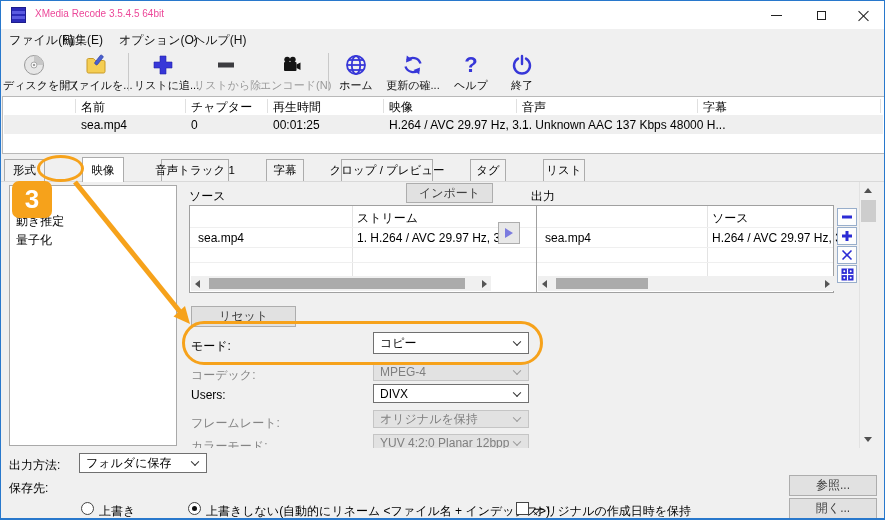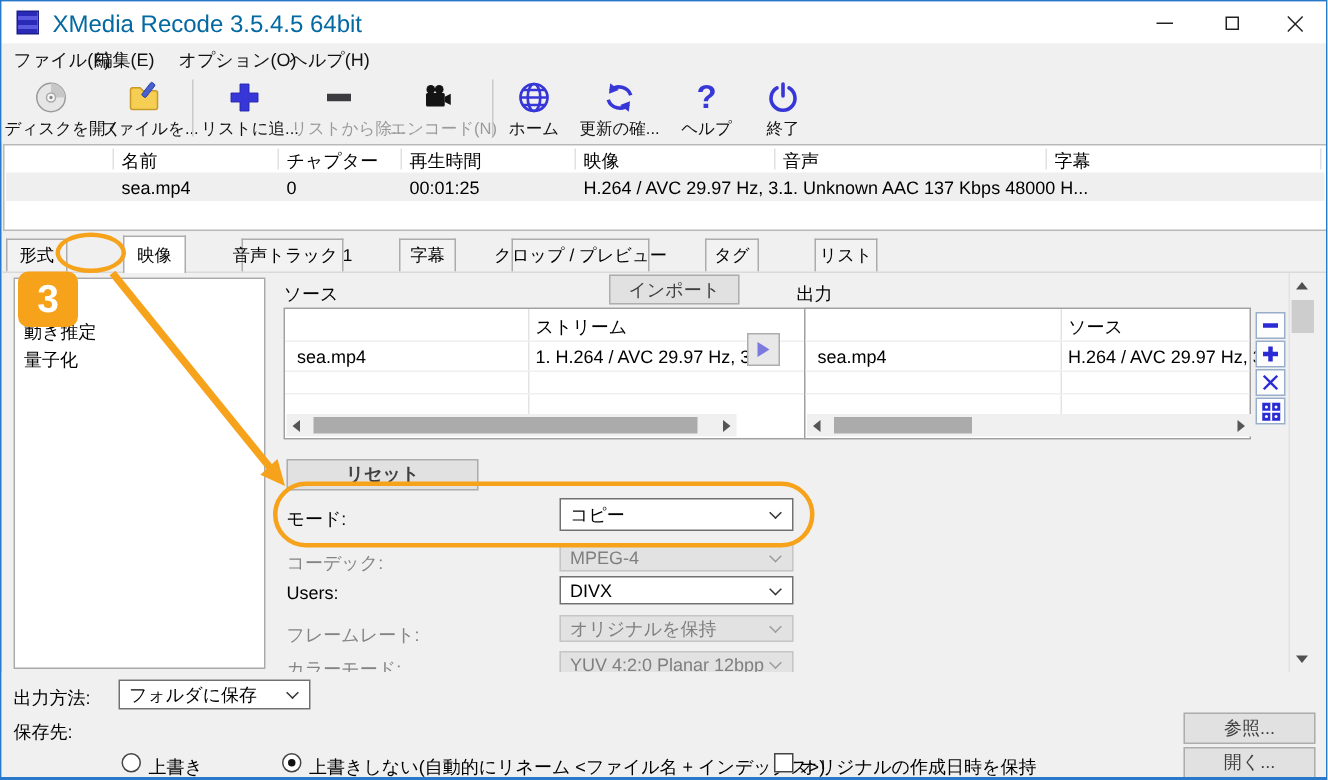--- a/index.html
+++ b/index.html
@@ -9,21 +9,21 @@
   .abs{position:absolute;}
   .lbl{font-size:12px;color:#000;white-space:nowrap;}
   .gray{color:#848484;}
   .dis{color:#9A9A9A;}
 
   
   .titlebar{position:absolute;left:0;top:0;width:100%;height:28px;background:#FFFFFF;}
   .app-icon{position:absolute;left:10px;top:6px;width:15px;height:16px;
             background:linear-gradient(180deg,#2a2ab8 0 20%,#5a5ae0 20% 40%,#2a2ab8 40% 60%,#5a5ae0 60% 80%,#2a2ab8 80% 100%);
             border:1px solid #1d1d8c;}
-  .title-text{position:absolute;left:34px;top:7px;font-size:16px;color:#0369a1;}
+  .title-text{position:absolute;left:34px;top:7px;font-size:10px;color:#ec4899;}
   .winbtn{position:absolute;top:0;width:45px;height:28px;display:flex;align-items:center;justify-content:center;}
   .min-glyph{width:11px;height:0;border-top:1px solid #222;}
   .max-glyph{width:9px;height:9px;border:1px solid #222;}
   .close-glyph{position:relative;width:11px;height:11px;}
   .close-glyph::before,.close-glyph::after{content:'';position:absolute;left:5px;top:-1px;width:1px;height:14px;background:#222;}
   .close-glyph::before{transform:rotate(45deg);} .close-glyph::after{transform:rotate(-45deg);}
 
   
   .menubar{position:absolute;left:0;top:28px;width:100%;height:20px;background:#F0F0F0;}
   .menu-item{position:absolute;top:2px;font-size:12px;color:#111;padding:1px 4px;}
@@ -314,21 +314,21 @@
         <circle cx="9.7" cy="9.7" r="1" fill="#fff"></circle>
     </svg>
   </div>
 
   <div class="vscroll">
     <span class="tri-up"></span>
     <div class="vthumb"></div>
     <span class="tri-down"></span>
   </div>
 
-  <div class="btn" style="left:190px;top:305px;width:128px;height:21px;font-weight:bold;">リセット</div>
+  <div class="btn" style="left:190px;top:305px;width:105px;height:21px;">リセット</div>
 
   <span class="lbl abs" style="left:190px;top:337px;">モード:</span>
   <div class="dd" style="left:372px;top:331px;width:156px;height:22px;">
     <span>コピー</span>
       <span class="chev"></span>
   </div>
 
   <span class="lbl abs gray" style="left:190px;top:366px;">コーデック:</span>
   <div class="dd disabled" style="left:372px;top:362px;width:156px;height:18px;">
     <span>MPEG-4</span>

